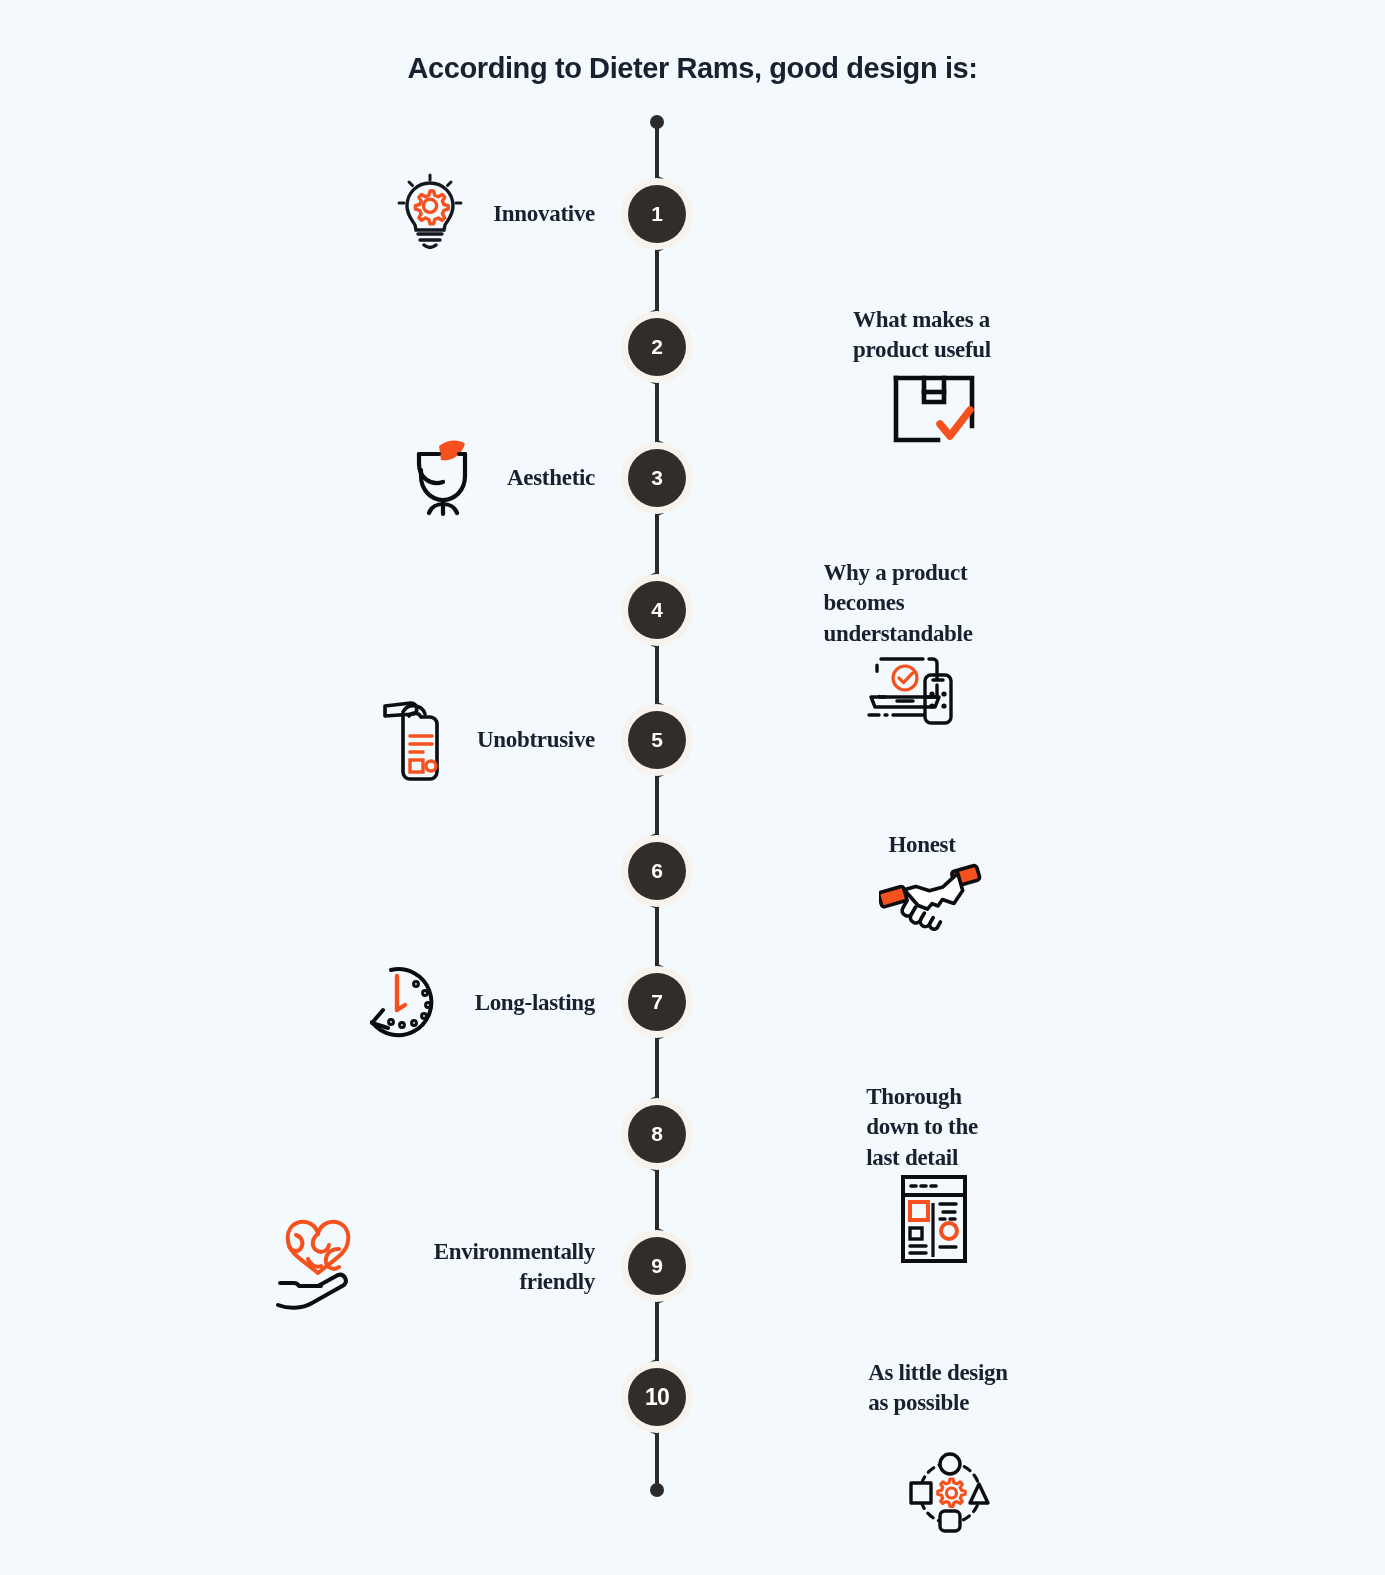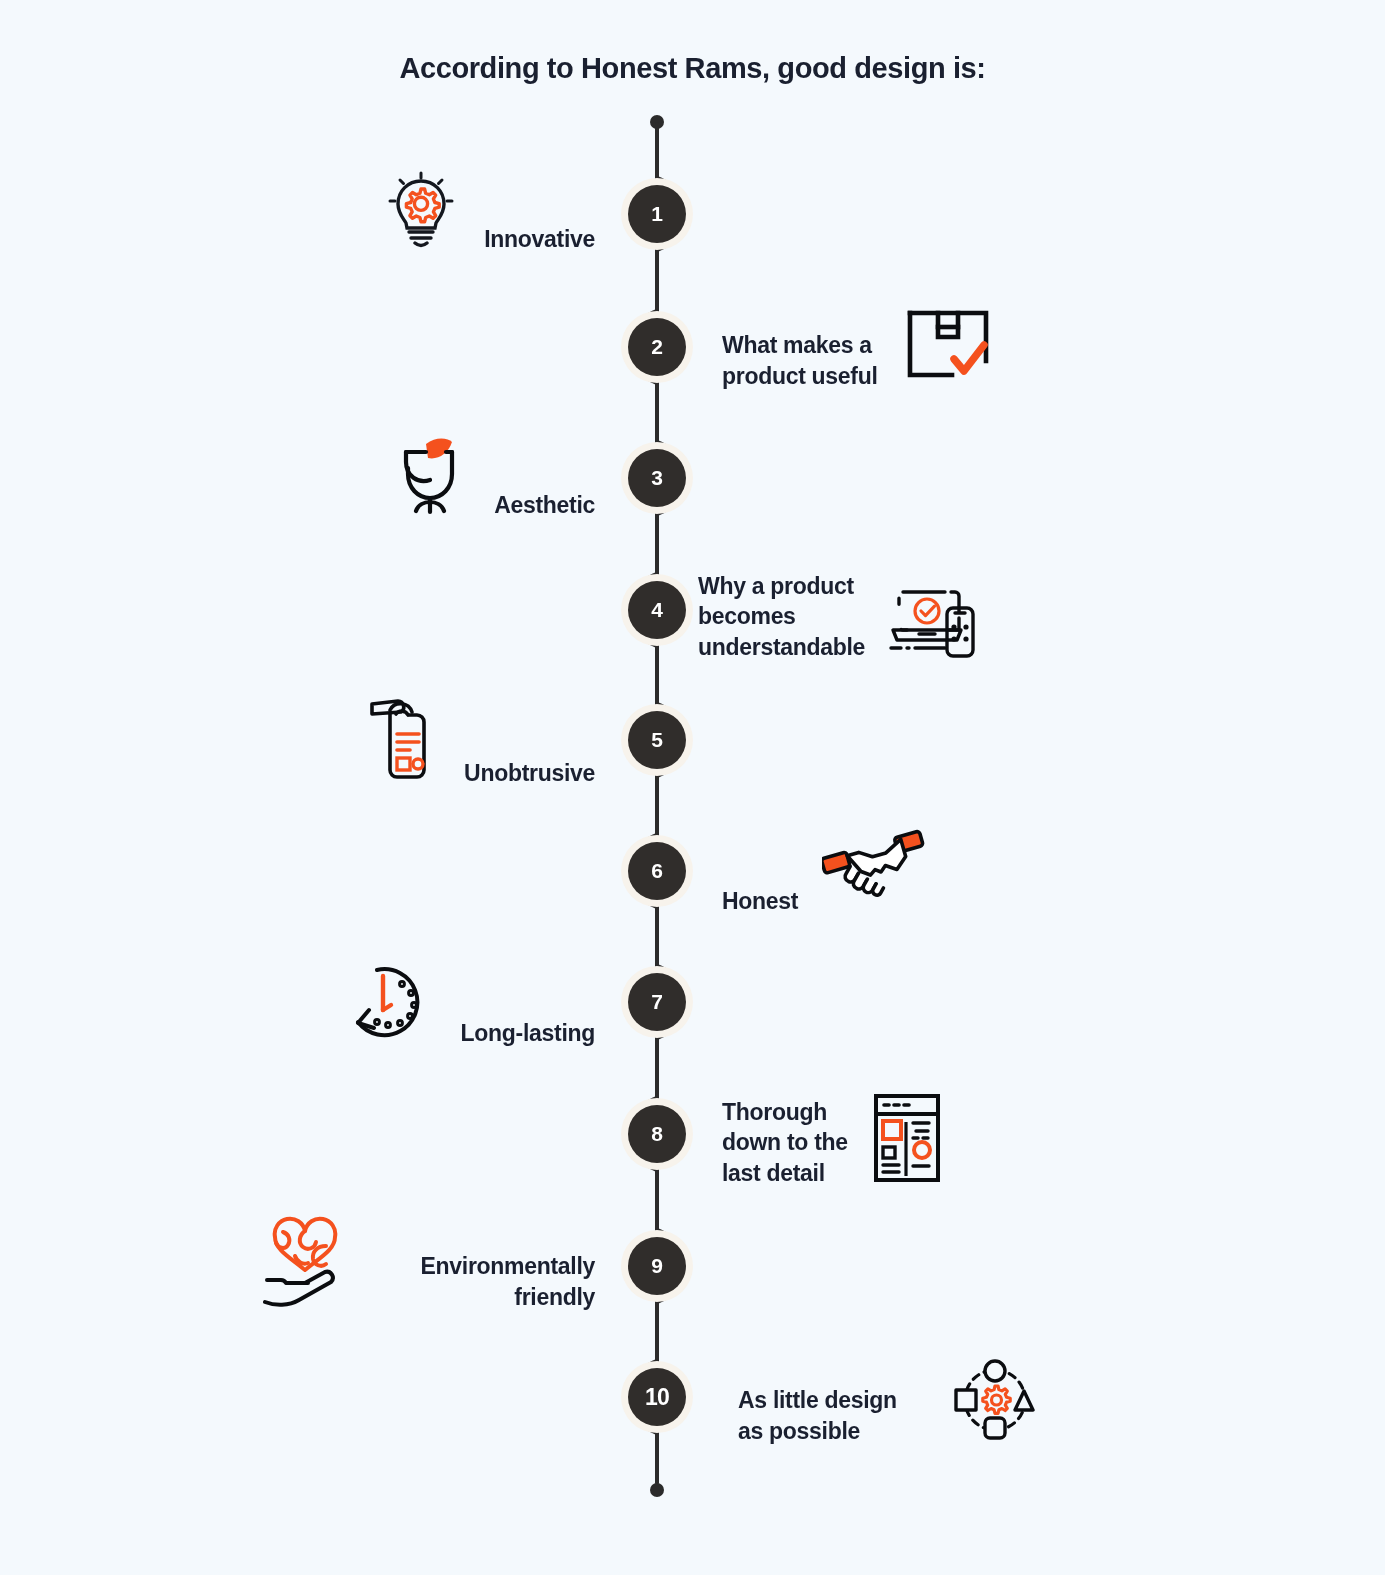--- a/index.html
+++ b/index.html
@@ -33,41 +33,41 @@
   .badge .inner{
     width:58px; height:58px; border-radius:50%;
     background:#302d2b;
     color:#ffffff;
     display:flex; align-items:center; justify-content:center;
     font-size:21px; font-weight:bold; letter-spacing:-0.3px;
   }
   .badge .inner.wide{ font-size:23px; letter-spacing:-0.8px; }
 
   
-  .row{ position:absolute; display:flex; align-items:flex-end; z-index:4; }
+  .row{ position:absolute; display:flex; align-items:center; z-index:4;font-family:Liberation Serif, serif; }
   .row.left{ justify-content:flex-end; }
-  .row.right{ justify-content:flex-start; }
+  .row.right{ justify-content:flex-start;flex-direction:column; }
 
   .label{
     font-size:23px; font-weight:bold; line-height:1.32;
     color:#1a2030; letter-spacing:-0.3px;
   }
   .row.left .label{ text-align:right; }
   .row.right .label{ text-align:left; }
 
   .ico{ display:block; flex:none; }
   .row.left .ico{ margin-right:26px; }
   .row.right .ico{ margin-left:24px; }
 </style>
 </head>
 <body>
 
 <div id="stage">
 
-  <div class="title">According to Honest Rams, good design is:</div>
+  <div class="title">According to Dieter Rams, good design is:</div>
 
   <svg id="timeline" viewBox="0 0 1385 1575" xmlns="http://www.w3.org/2000/svg">
     <g fill="none" stroke="#2b2b2b" stroke-width="4" stroke-linecap="round">
 
       <circle cx="657" cy="122" r="7" fill="#2b2b2b" stroke="none"></circle>
 
       <path d="M657,124 L657,178"></path>
       <path d="M657,178 A38,38 0 0 1 657,250"></path>
       <path d="M657,250 L657,311"></path>
       <path d="M657,311 A38,38 0 0 0 657,383"></path>

